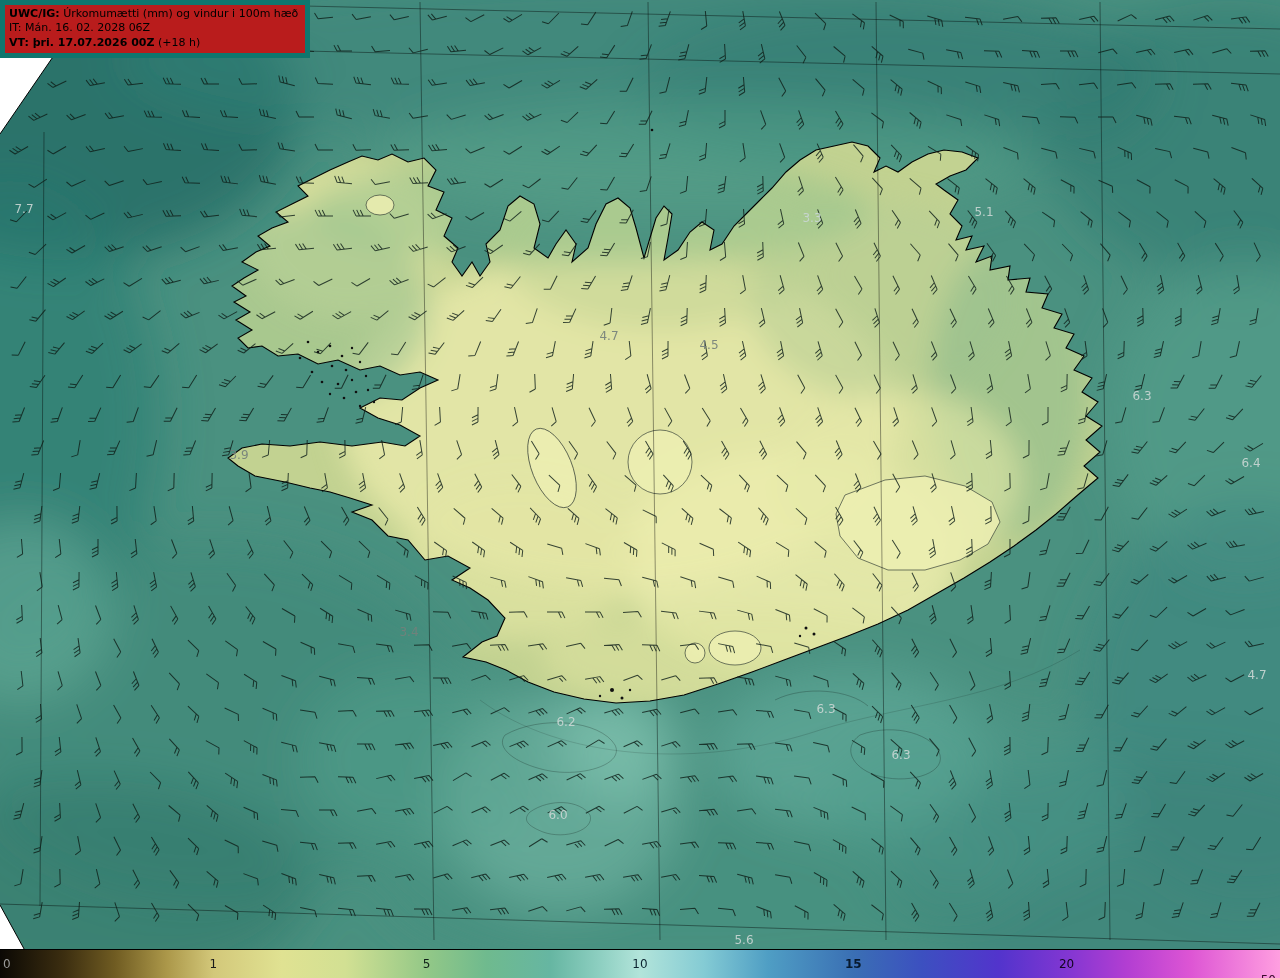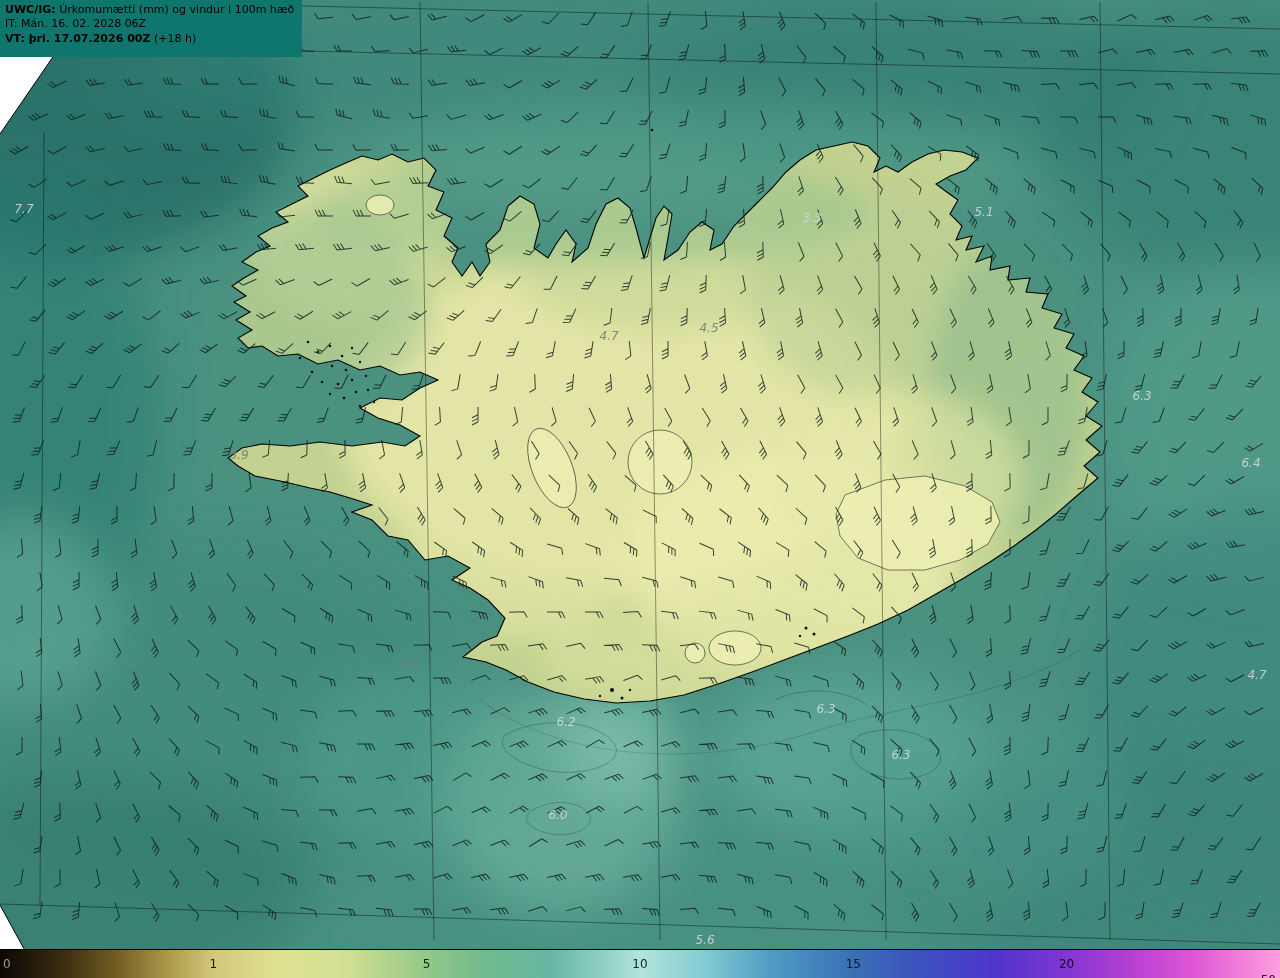--- a/index.html
+++ b/index.html
@@ -1,26 +1,26 @@
 <!DOCTYPE html>
 <html><head>
 <meta charset="utf-8">
 <style>
   html,body{margin:0;padding:0;background:#ffffff;font-family:"DejaVu Sans",sans-serif;}
   #stage{position:relative;width:1280px;height:978px;overflow:hidden;background:#ffffff;}
   #map-svg{position:absolute;left:0;top:0;}
   #barbs path{stroke:rgba(15,30,24,0.82);stroke-width:1;fill:none;}
   #title-box{
     position:absolute;left:0;top:0;z-index:7;
-    background:#0f766e;border:1px solid #0f766e;
-    padding:2px 7px 10px 4px;font-size:11px;line-height:1.3;
+    background:#b91c1c;border:5px solid #0f766e;
+    padding:2px 7px 3px 4px;font-size:11px;line-height:1.3;
     white-space:nowrap;color:#000;
   }
   #title-box b{font-weight:bold;}
-  #labels-layer{position:absolute;left:0;top:0;width:1280px;height:978px;z-index:4;pointer-events:none;font-style:italic;}
+  #labels-layer{position:absolute;left:0;top:0;width:1280px;height:978px;z-index:4;pointer-events:none;}
   .val-label{position:absolute;font-size:12px;transform:translate(-50%,-50%);opacity:0.92;}
   .val-label.light{color:#c9d6d3;}
   .val-label.dark{color:#75817b;}
   #colorbar{
     position:absolute;left:0;bottom:0;width:1280px;height:28px;z-index:6;
     border-top:1px solid #000;
   }
   .cb-tick{position:absolute;top:50%;transform:translate(-50%,-50%);font-size:12px;}
   .cb-tick.edge-left{transform:translateY(-50%);}
   .cb-tick.edge-right{transform:translateY(-50%);margin-top:16px;}
@@ -1072,46 +1072,46 @@
         <path d="M0 7 L0 -8 M0 -8 L6 -11 M0 -4.4 L6 -7.4" transform="translate(1219,909) rotate(196.5444783222709)"></path>
         <path d="M0 7 L0 -8 M0 -8 L6 -11 M0 -4.4 L6 -7.4 M0 -0.7999999999999998 L6 -3.8" transform="translate(1257,909) rotate(205.39871310344273)"></path>
       </g>
   </svg>
 
   <div id="labels-layer">
       <span class="val-label light" style="left: 24px; top: 209px;">7.7</span>
       <span class="val-label light" style="left: 812px; top: 218px;">3.3</span>
       <span class="val-label light" style="left: 984px; top: 212px;">5.1</span>
       <span class="val-label dark" style="left: 609px; top: 336px;">4.7</span>
-      <span class="val-label dark" style="left: 709px; top: 328px;">4.5</span>
+      <span class="val-label dark" style="left: 709px; top: 345px;">4.5</span>
       <span class="val-label light" style="left: 1142px; top: 396px;">6.3</span>
       <span class="val-label light" style="left: 1251px; top: 463px;">6.4</span>
       <span class="val-label dark" style="left: 239px; top: 455px;">3.9</span>
-      <span class="val-label dark" style="left: 409px; top: 662px; text-align: center;">3.4</span>
+      <span class="val-label dark" style="left: 409px; top: 632px; text-align: center;">3.4</span>
       <span class="val-label light" style="left: 566px; top: 722px;">6.2</span>
       <span class="val-label light" style="left: 826px; top: 709px;">6.3</span>
       <span class="val-label light" style="left: 901px; top: 755px;">6.3</span>
       <span class="val-label light" style="left: 1257px; top: 675px;">4.7</span>
       <span class="val-label light" style="left: 558px; top: 815px;">6.0</span>
-      <span class="val-label light" style="left: 705px; top: 940px;">5.6</span>
+      <span class="val-label light" style="left: 744px; top: 940px;">5.6</span>
     </div>
 
   <div id="title-box">
     <div>
       <b>UWC/IG:</b><span> Úrkomumætti (mm) og vindur i 100m hæð</span>
     </div>
     <div>IT: Mán. 16. 02. 2028 06Z</div>
     <div>
       <b>VT: þri. 17.07.2026 00Z</b><span> (+18 h)</span>
     </div>
   </div>
 
   <div id="colorbar" style="background: linear-gradient(to right, rgb(11, 8, 4) 0%, rgb(60, 46, 16) 5%, rgb(112, 92, 34) 9%, rgb(171, 151, 73) 13%, rgb(211, 200, 122) 16.7%, rgb(224, 226, 146) 22%, rgb(210, 224, 147) 27%, rgb(147, 200, 135) 33.3%, rgb(111, 186, 142) 38%, rgb(102, 182, 162) 43%, rgb(143, 208, 194) 47%, rgb(178, 228, 218) 50%, rgb(132, 203, 212) 55%, rgb(79, 158, 196) 60%, rgb(58, 111, 180) 66.7%, rgb(60, 80, 192) 72%, rgb(82, 52, 204) 78%, rgb(129, 54, 210) 83.3%, rgb(178, 62, 210) 88%, rgb(221, 85, 212) 93%, rgb(255, 159, 224) 100%);">
       <span class="cb-tick edge-left" style="color: rgb(154, 154, 154); left: 3px;">0</span>
       <span class="cb-tick" style="color: rgb(26, 26, 26); left: 16.67%;">1</span>
       <span class="cb-tick" style="color: rgb(16, 32, 24); left: 33.33%;">5</span>
       <span class="cb-tick" style="color: rgb(12, 36, 48); left: 50%;">10</span>
-      <span class="cb-tick" style="color: rgb(7, 26, 46); left: 66.67%;">15</span>
+      <span class="cb-tick" style="color: rgb(7, 26, 46); left: 66.67%; font-weight: bold;">15</span>
       <span class="cb-tick" style="color: rgb(18, 4, 30); left: 83.33%;">20</span>
       <span class="cb-tick edge-right" style="color: rgb(58, 10, 44); right: 4px;">50</span>
     </div>
 
 </div>
 
 </body></html>

